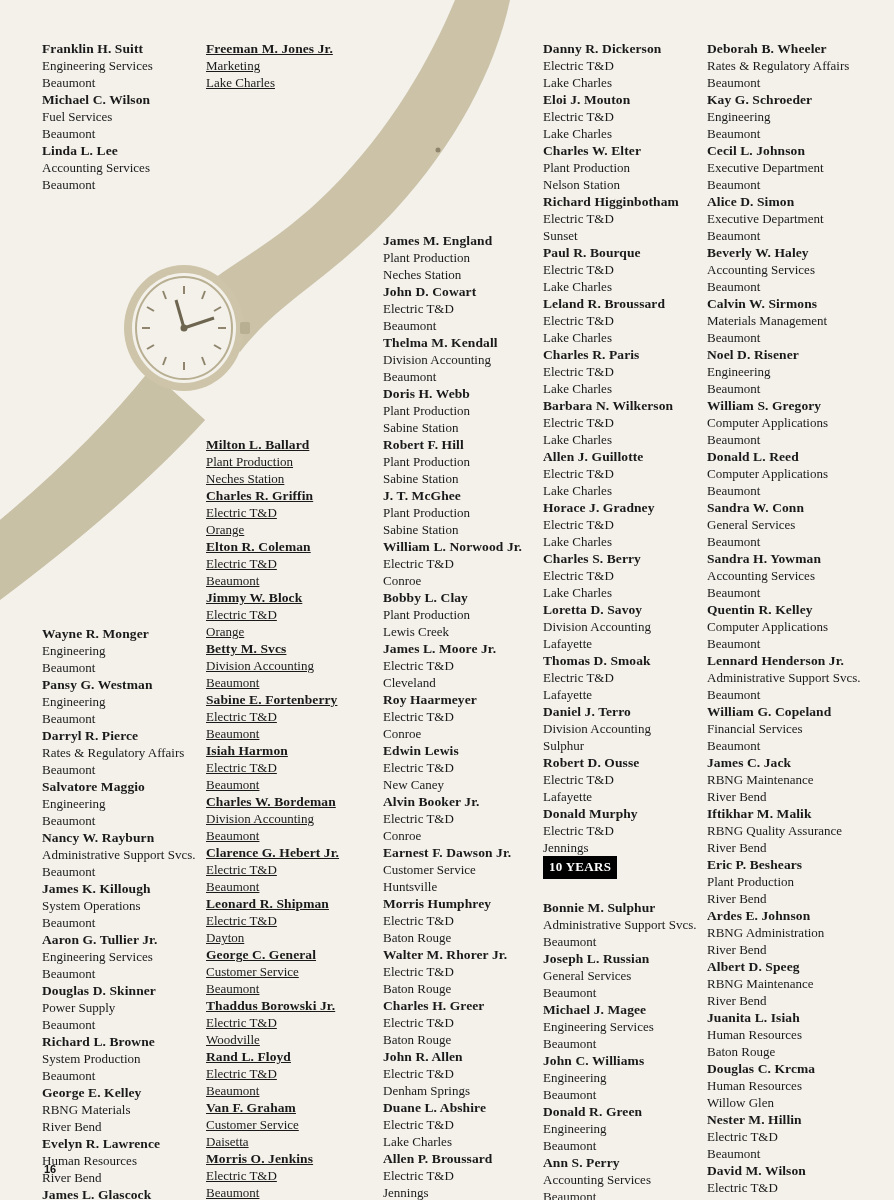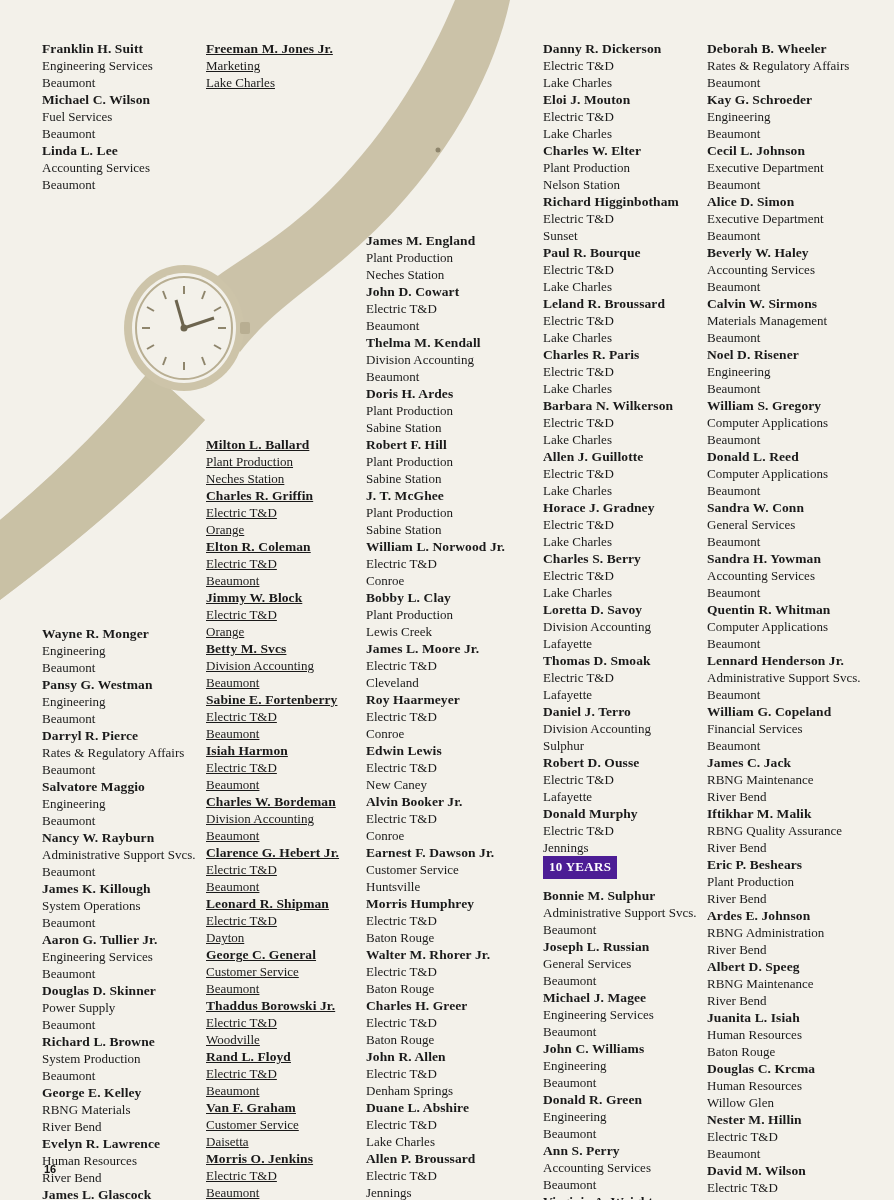--- a/index.html
+++ b/index.html
@@ -52,49 +52,49 @@
   .entry .dept,
   .entry .loc {
     font-size: 13px;
     line-height: 17px;
     white-space: nowrap;
   }
 
   .spacer-block { height: 0; }
 
   .years-badge {
-    background: #4c1d95;
+    background: #000000;
     color: #ffffff;
     font-weight: bold;
     font-size: 13px;
     line-height: 18px;
     padding: 2px 6px 3px 6px;
     display: inline-block;
-    margin-bottom: 8px;
+    margin-bottom: 20px;
     letter-spacing: 0.3px;
   }
   .badge-wrap {
     width: 160px;
     border-right: 0;
   }
 
   .folio {
     position: absolute;
     left: 44px;
     top: 1163px;
     font-family: "Liberation Sans", sans-serif;
     font-weight: bold;
     font-size: 11px;
     color: #111;
   }
 
   
   #col1 { left: 42px;  width: 160px; }
   #col2 { left: 206px; width: 170px; }
-  #col3 { left: 366px; width: 160px; }
+  #col3 { left: 383px; width: 160px; }
   #col4 { left: 543px; width: 162px; }
   #col5 { left: 707px; width: 178px; }
 </style>
 </head>
 <body>
 
 <svg class="art" viewBox="0 0 894 1200" aria-hidden="true">
   <defs>
     <clipPath id="pageclip">
         <rect x="0" y="0" width="894" height="1200"></rect>
@@ -308,21 +308,21 @@
         <div class="nm">John D. Cowart</div>
         <div class="dept">Electric T&amp;D</div>
         <div class="loc">Beaumont</div>
       </div>
       <div class="entry">
         <div class="nm">Thelma M. Kendall</div>
         <div class="dept">Division Accounting</div>
         <div class="loc">Beaumont</div>
       </div>
       <div class="entry">
-        <div class="nm">Doris H. Ardes</div>
+        <div class="nm">Doris H. Webb</div>
         <div class="dept">Plant Production</div>
         <div class="loc">Sabine Station</div>
       </div>
       <div class="entry">
         <div class="nm">Robert F. Hill</div>
         <div class="dept">Plant Production</div>
         <div class="loc">Sabine Station</div>
       </div>
       <div class="entry">
         <div class="nm">J. T. McGhee</div>
@@ -561,21 +561,21 @@
         <div class="nm">Sandra W. Conn</div>
         <div class="dept">General Services</div>
         <div class="loc">Beaumont</div>
       </div>
       <div class="entry">
         <div class="nm">Sandra H. Yowman</div>
         <div class="dept">Accounting Services</div>
         <div class="loc">Beaumont</div>
       </div>
       <div class="entry">
-        <div class="nm">Quentin R. Whitman</div>
+        <div class="nm">Quentin R. Kelley</div>
         <div class="dept">Computer Applications</div>
         <div class="loc">Beaumont</div>
       </div>
       <div class="entry">
         <div class="nm">Lennard Henderson Jr.</div>
         <div class="dept">Administrative Support Svcs.</div>
         <div class="loc">Beaumont</div>
       </div>
       <div class="entry">
         <div class="nm">William G. Copeland</div>

